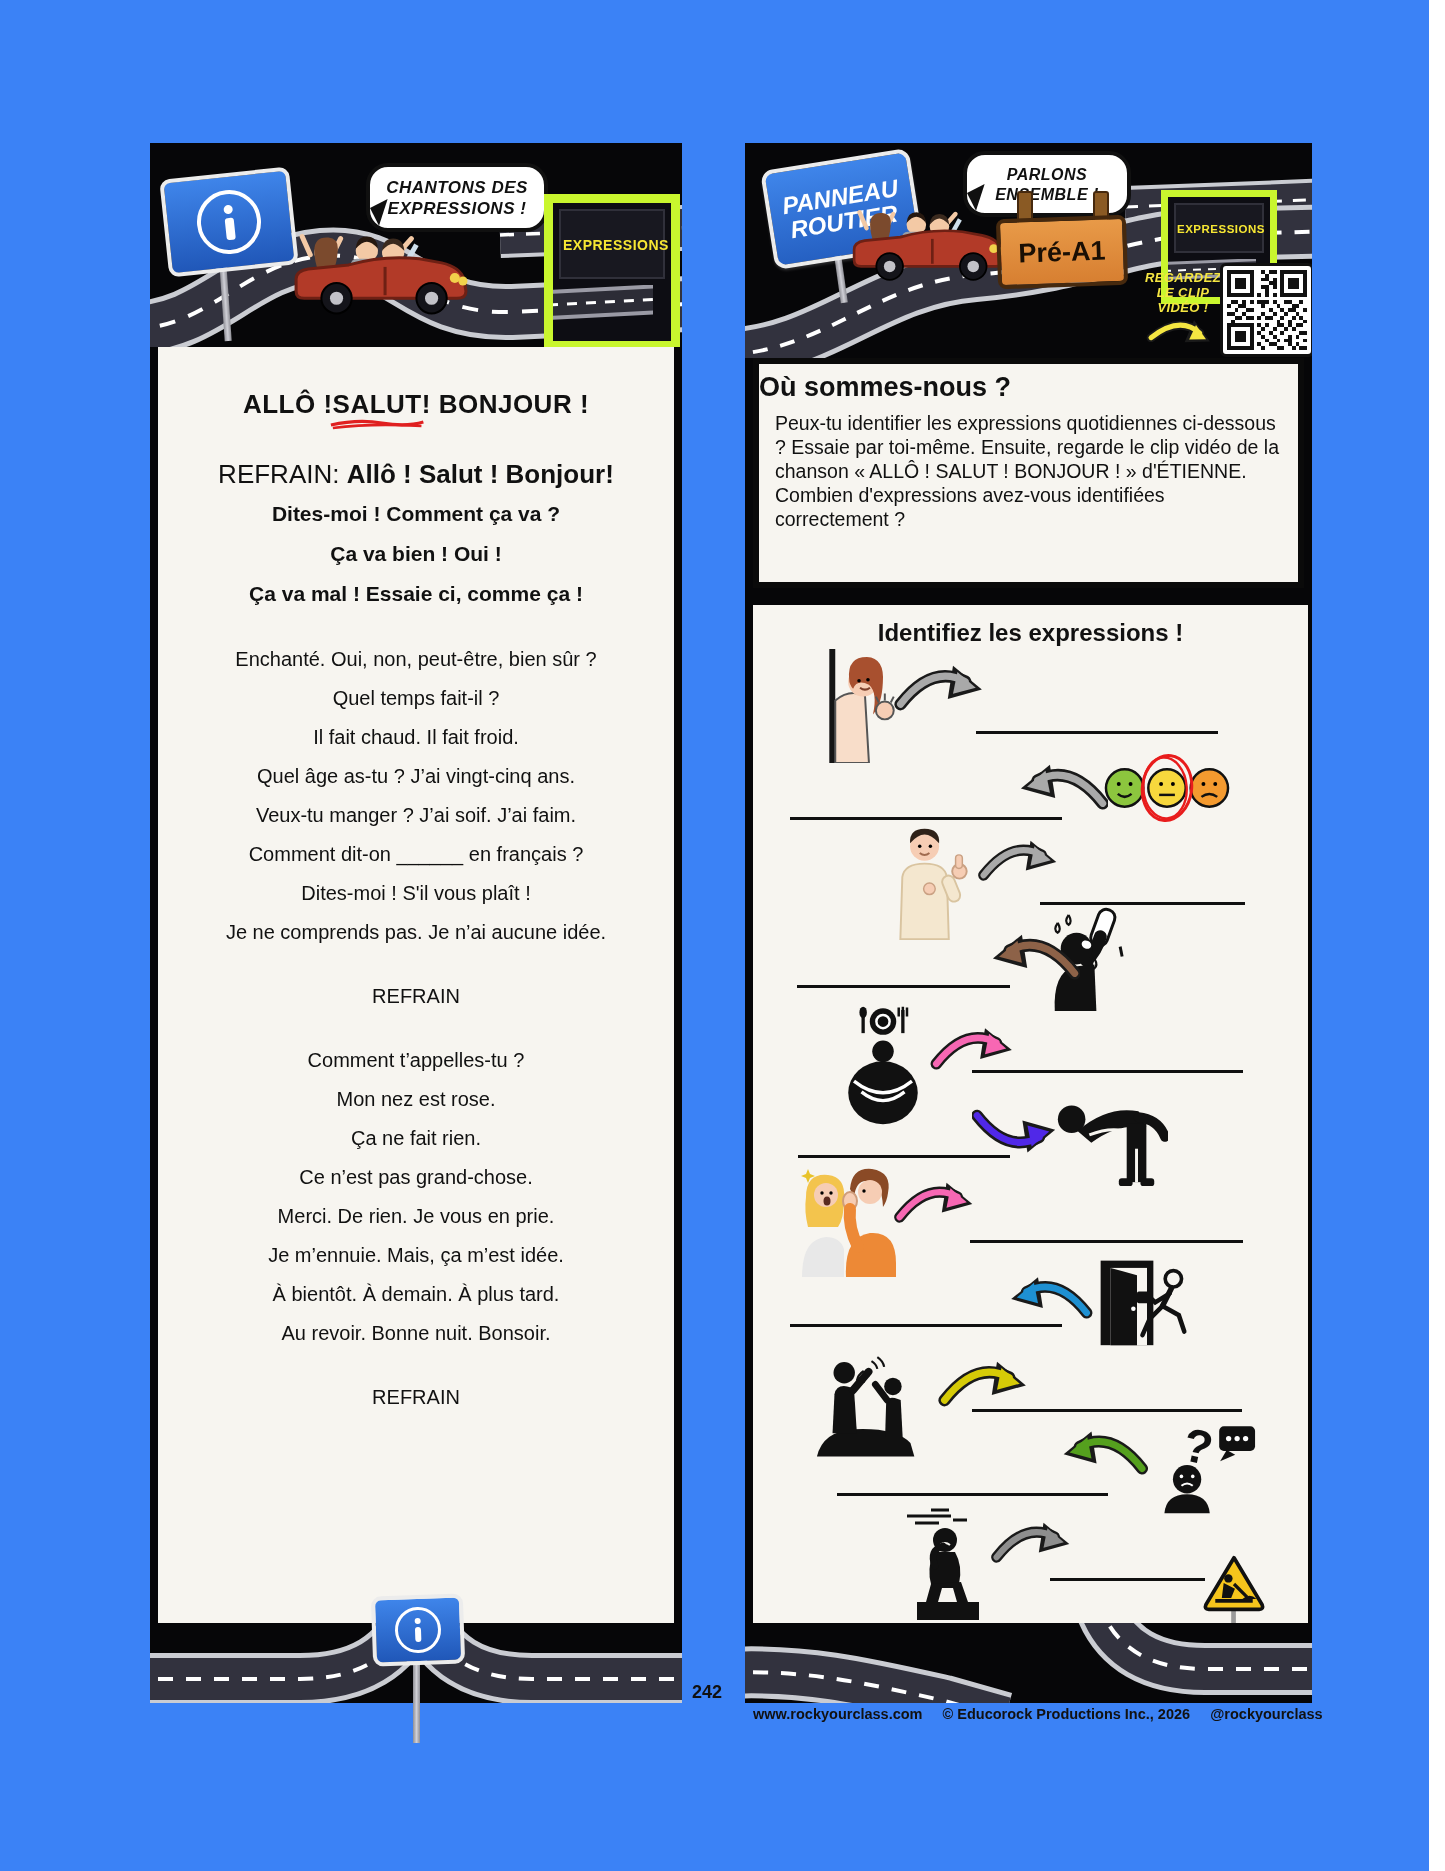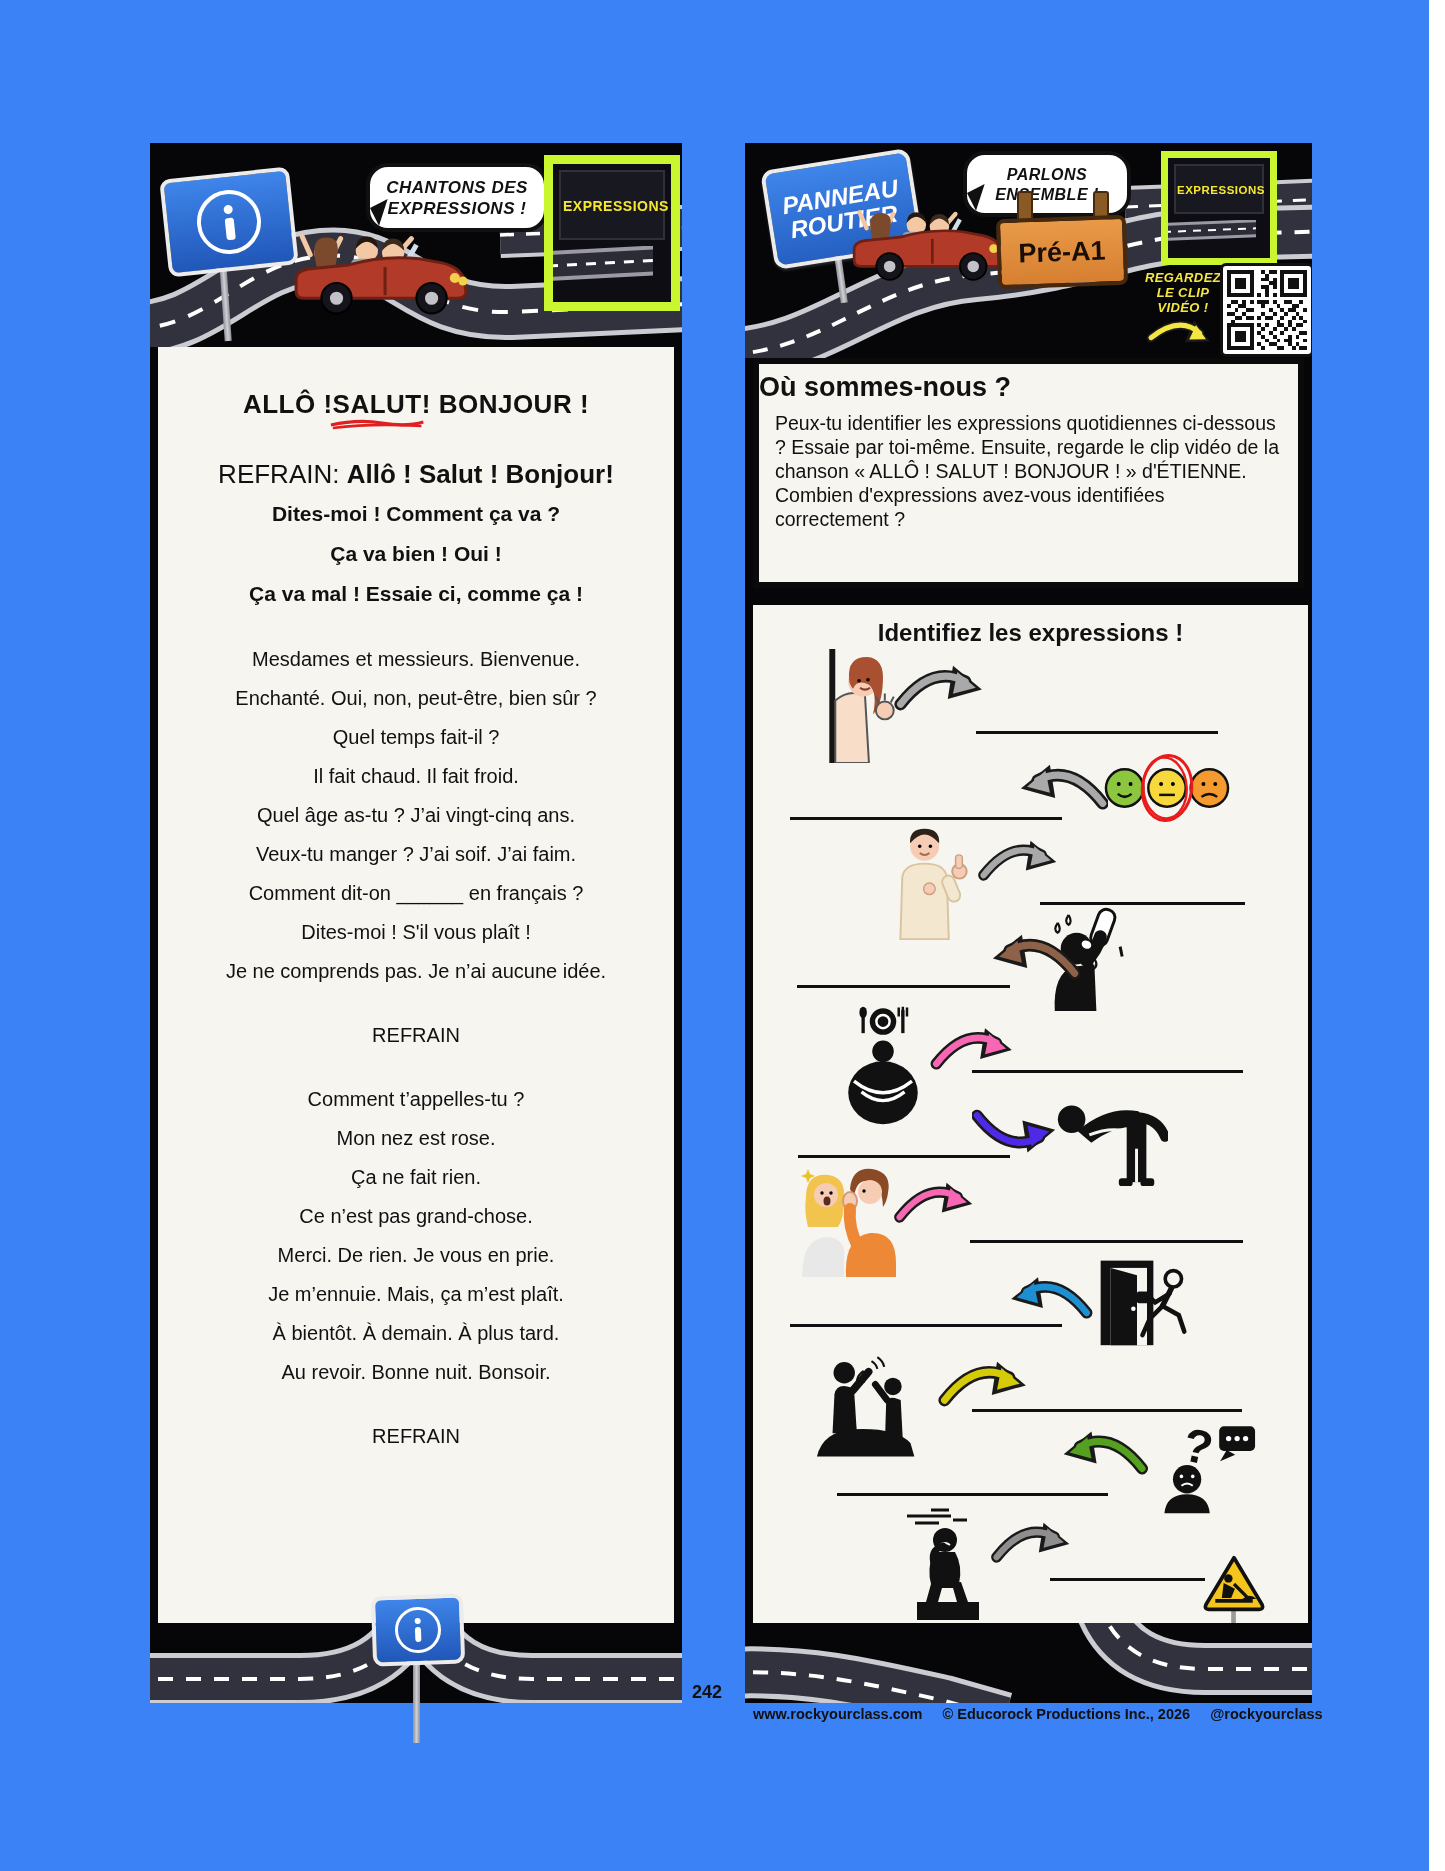--- a/index.html
+++ b/index.html
@@ -16,21 +16,21 @@
 
   .bubble{position:absolute;background:#fff;border:4px solid #101010;border-radius:22px;
           text-align:center;font-weight:bold;font-style:italic;letter-spacing:.5px;
           padding:10px 12px 8px;line-height:1.25;font-size:17px;}
   .bubble:after{content:"";position:absolute;left:-14px;bottom:6px;width:0;height:0;
           border:14px solid transparent;border-right-color:#101010;transform:rotate(18deg);}
   .road-sign{position:absolute;background:linear-gradient(#3f85ea,#2560c2);
           border:4px solid #ececec;border-radius:12px;box-shadow:0 2px 3px rgba(255,255,255,.15);
           color:#fff;display:flex;flex-direction:column;align-items:center;justify-content:center;}
   .sign-pole{position:absolute;background:linear-gradient(90deg,#8f8f96,#cfcfd6,#8f8f96);width:7px;}
-  .billboard{position:absolute;border:9px solid #c9f62e;background:#0d0d13;}
+  .billboard{position:absolute;border:9px solid #c9f62e;background:#0d0d13;margin-top:39px;}
   .bb-sign{margin:6px;background:#181820;border:2px solid #30303a;color:#f7e733;
            font-weight:bold;text-align:center;letter-spacing:.5px;}
   .wood-sign{position:absolute;background:linear-gradient(#e89a48,#d77f31);
            border:4px solid #46290e;border-radius:8px;color:#1a0f04;font-weight:bold;
            display:flex;align-items:center;justify-content:center;}
   .wood-post{position:absolute;width:12px;background:#8a5a24;border:2px solid #46290e;border-radius:3px;}
   .video-note{position:absolute;color:#f5e642;font-weight:bold;font-style:italic;
            text-align:center;font-size:13px;line-height:1.15;letter-spacing:.4px;}
   .qr{position:absolute;background:#fff;border:3px solid #101010;border-radius:6px;padding:4px;}
 
@@ -156,41 +156,40 @@
       </div>
       <div class="rlist">
 
       <div class="lyr">Dites-moi ! Comment ça va ?</div>
           <div class="lyr">Ça va bien ! Oui !</div>
           <div class="lyr">Ça va mal ! Essaie ci, comme ça !</div>
         </div>
 
       <div class="v verse1">
 
-      <div class="lyr">Mesdames et messieurs. Bienvenue.</div>
           <div class="lyr">Enchanté. Oui, non, peut-être, bien sûr ?</div>
           <div class="lyr">Quel temps fait-il ?</div>
           <div class="lyr">Il fait chaud. Il fait froid.</div>
           <div class="lyr">Quel âge as-tu ? J’ai vingt-cinq ans.</div>
           <div class="lyr">Veux-tu manger ? J’ai soif. J’ai faim.</div>
           <div class="lyr">Comment dit-on ______ en français ?</div>
           <div class="lyr">Dites-moi ! S'il vous plaît !</div>
           <div class="lyr">Je ne comprends pas. Je n’ai aucune idée.</div>
         </div>
 
       <div class="refhead">REFRAIN</div>
 
       <div class="v verse2">
 
       <div class="lyr">Comment t’appelles-tu ?</div>
           <div class="lyr">Mon nez est rose.</div>
           <div class="lyr">Ça ne fait rien.</div>
           <div class="lyr">Ce n’est pas grand-chose.</div>
           <div class="lyr">Merci. De rien. Je vous en prie.</div>
-          <div class="lyr">Je m’ennuie. Mais, ça m’est plaît.</div>
+          <div class="lyr">Je m’ennuie. Mais, ça m’est idée.</div>
           <div class="lyr">À bientôt. À demain. À plus tard.</div>
           <div class="lyr">Au revoir. Bonne nuit. Bonsoir.</div>
         </div>
 
       <div class="refhead">REFRAIN</div>
     </div>
 
     <div class="band">
       <svg width="532" height="80">
         <path d="M-20,56 L150,56 Q238,56 264,-12" stroke="#caccd2" stroke-width="52" fill="none"></path>

